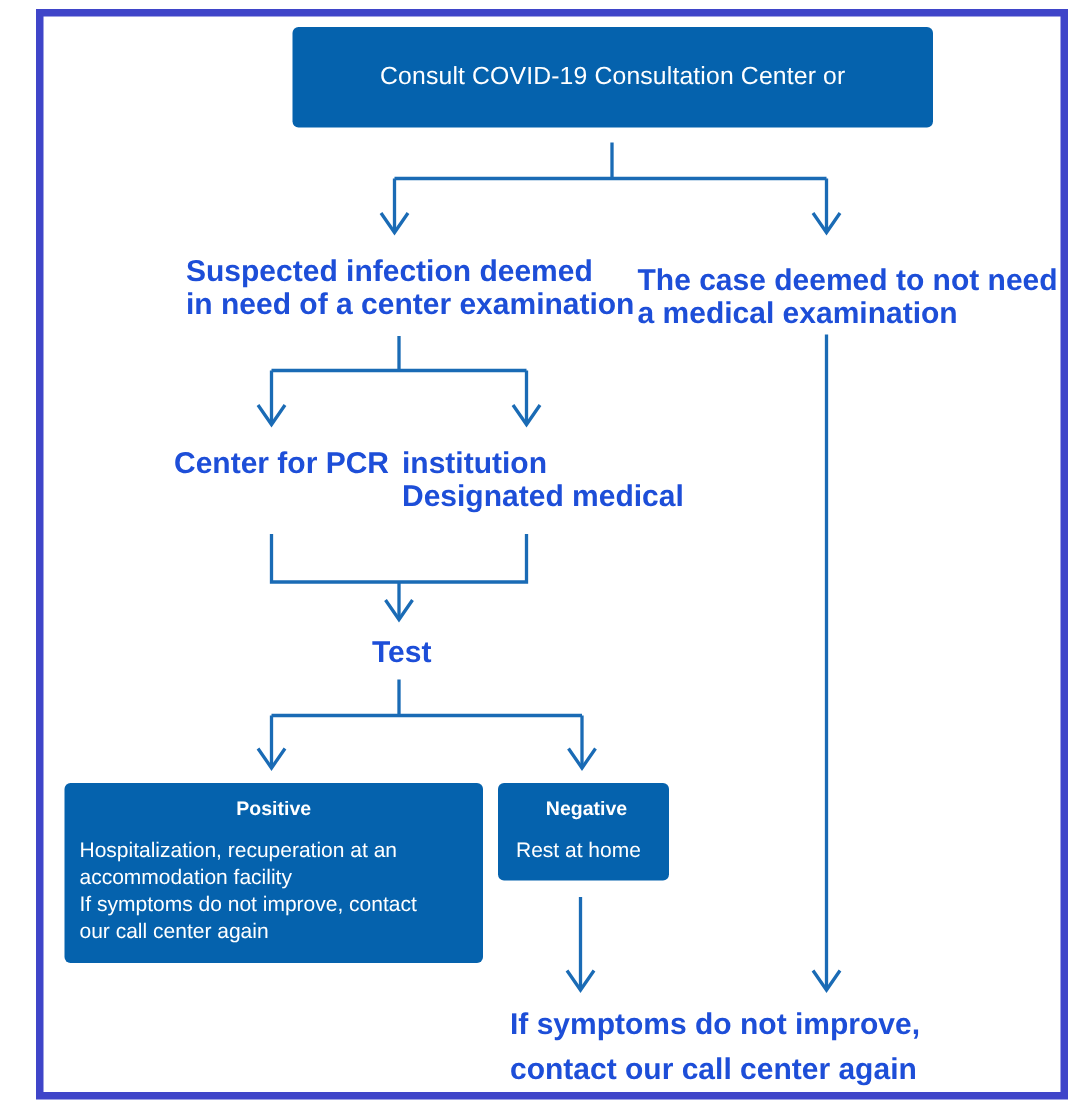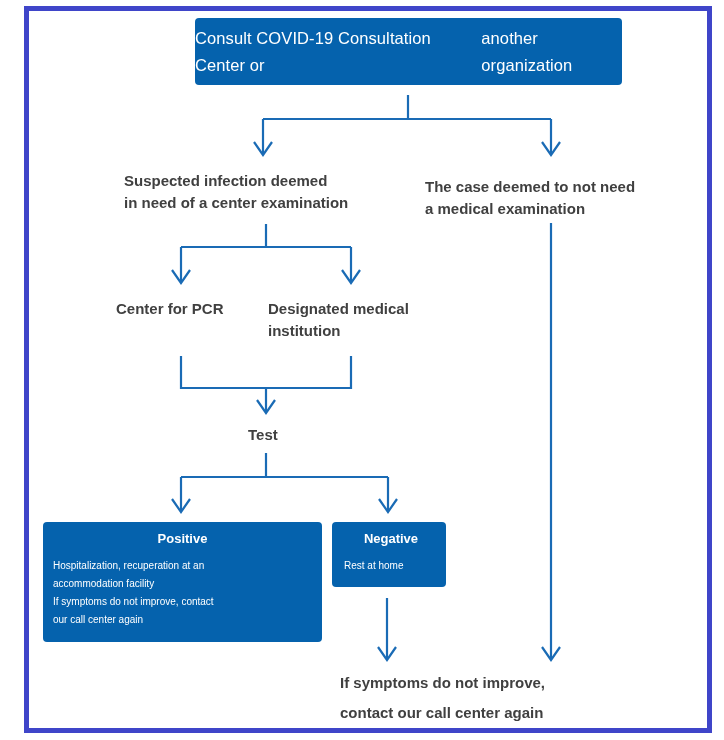--- a/index.html
+++ b/index.html
@@ -11,23 +11,23 @@
     .box { position: absolute; background: #0562ad; color: #ffffff; border-radius: 4px;
            box-sizing: border-box; }
     .top-box { left: 195px; top: 18px; width: 427px; height: 67px;
                display: flex; flex-direction: row; align-items: center; justify-content: center;
                font-size: 16.5px; line-height: 27px; letter-spacing: 0.1px; }
     .result-box { top: 522px; }
     .pos-box { left: 43px; width: 279px; height: 120px; padding: 6px 10px 0 10px; }
     .neg-box { left: 332px; width: 114px; height: 65px; padding: 6px 8px 0 12px; }
     .box-title { font-weight: bold; font-size: 13px; text-align: center; line-height: 22px;
                  margin-bottom: 7px; }
-    .box-body { font-size: 10px; line-height: 18px; }
+    .box-body { font-size: 14px; line-height: 18px; }
     .neg-box .box-body { }
-    .label { position: absolute; color: #404040; font-size: 15px; line-height: 22px;
+    .label { position: absolute; color: #1d4ed8; font-size: 20px; line-height: 22px;
              white-space: nowrap; }
     .label .ln { display: block; }
     .lbl-suspected { left: 124px; top: 170px; }
     .lbl-noneed { left: 425px; top: 176px; }
     .lbl-pcr { left: 116px; top: 298px; }
     .lbl-designated { left: 268px; top: 298px; }
     .lbl-test { left: 248px; top: 424px; font-weight: bold; }
     .lbl-final { left: 340px; top: 668px; line-height: 30px; font-weight: bold; }
     .lbl-suspected, .lbl-noneed, .lbl-pcr, .lbl-designated { font-weight: bold; }
   </style>
@@ -63,40 +63,39 @@
     <path d="M387 598 V659"></path>
     <path d="M378 647 L387 660 L396 647"></path>
 
     <path d="M551 223 V659"></path>
     <path d="M542 647 L551 660 L560 647"></path>
   </g>
 </svg>
 
 <div class="box top-box">
   <span>Consult COVID-19 Consultation Center or</span>
-  <span>another organization</span>
 </div>
 
 <div class="label lbl-suspected">
   <span class="ln">Suspected infection deemed</span>
   <span class="ln">in need of a center examination</span>
 </div>
 
 <div class="label lbl-noneed">
   <span class="ln">The case deemed to not need</span>
   <span class="ln">a medical examination</span>
 </div>
 
 <div class="label lbl-pcr">
   <span class="ln">Center for PCR</span>
 </div>
 
 <div class="label lbl-designated">
+  <span class="ln">institution</span>
   <span class="ln">Designated medical</span>
-  <span class="ln">institution</span>
 </div>
 
 <div class="label lbl-test">Test</div>
 
 <div class="box result-box pos-box">
   <div class="box-title">Positive</div>
   <div class="box-body">
     <span class="ln" style="display:block">Hospitalization, recuperation at an</span>
     <span class="ln" style="display:block">accommodation facility</span>
     <span class="ln" style="display:block">If symptoms do not improve, contact</span>

